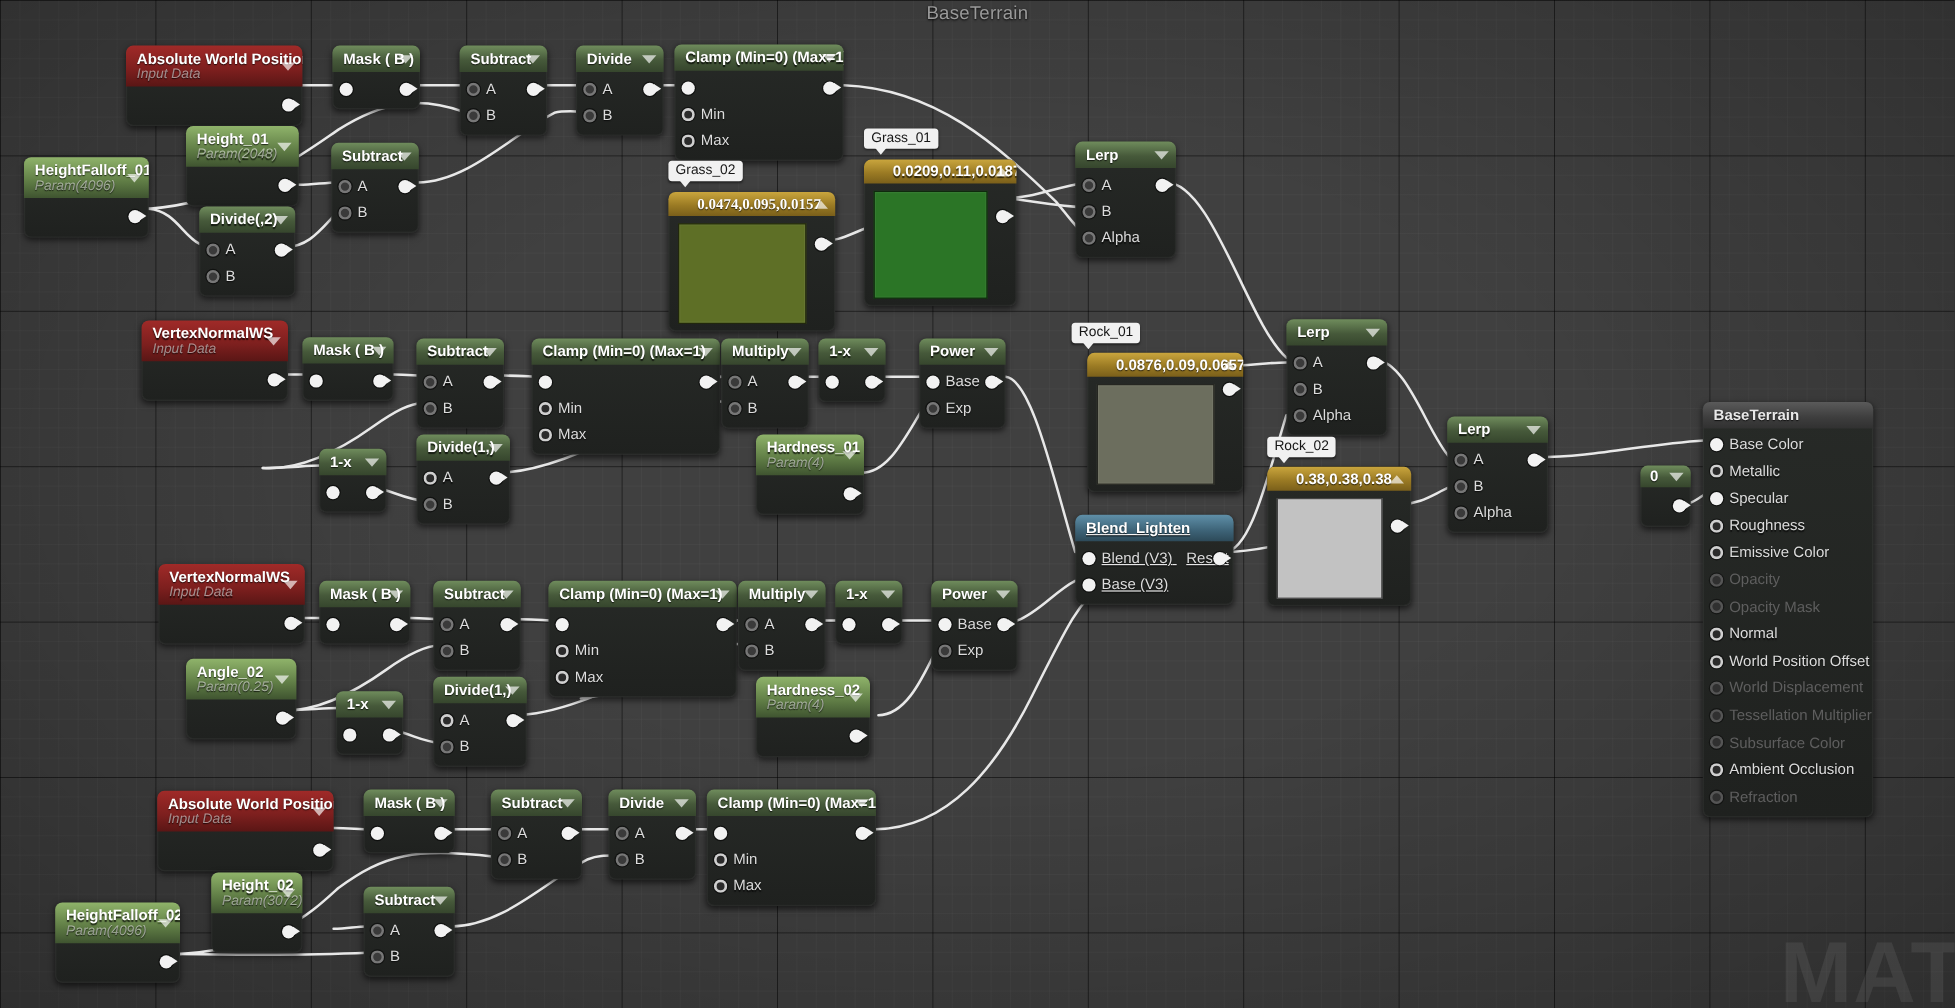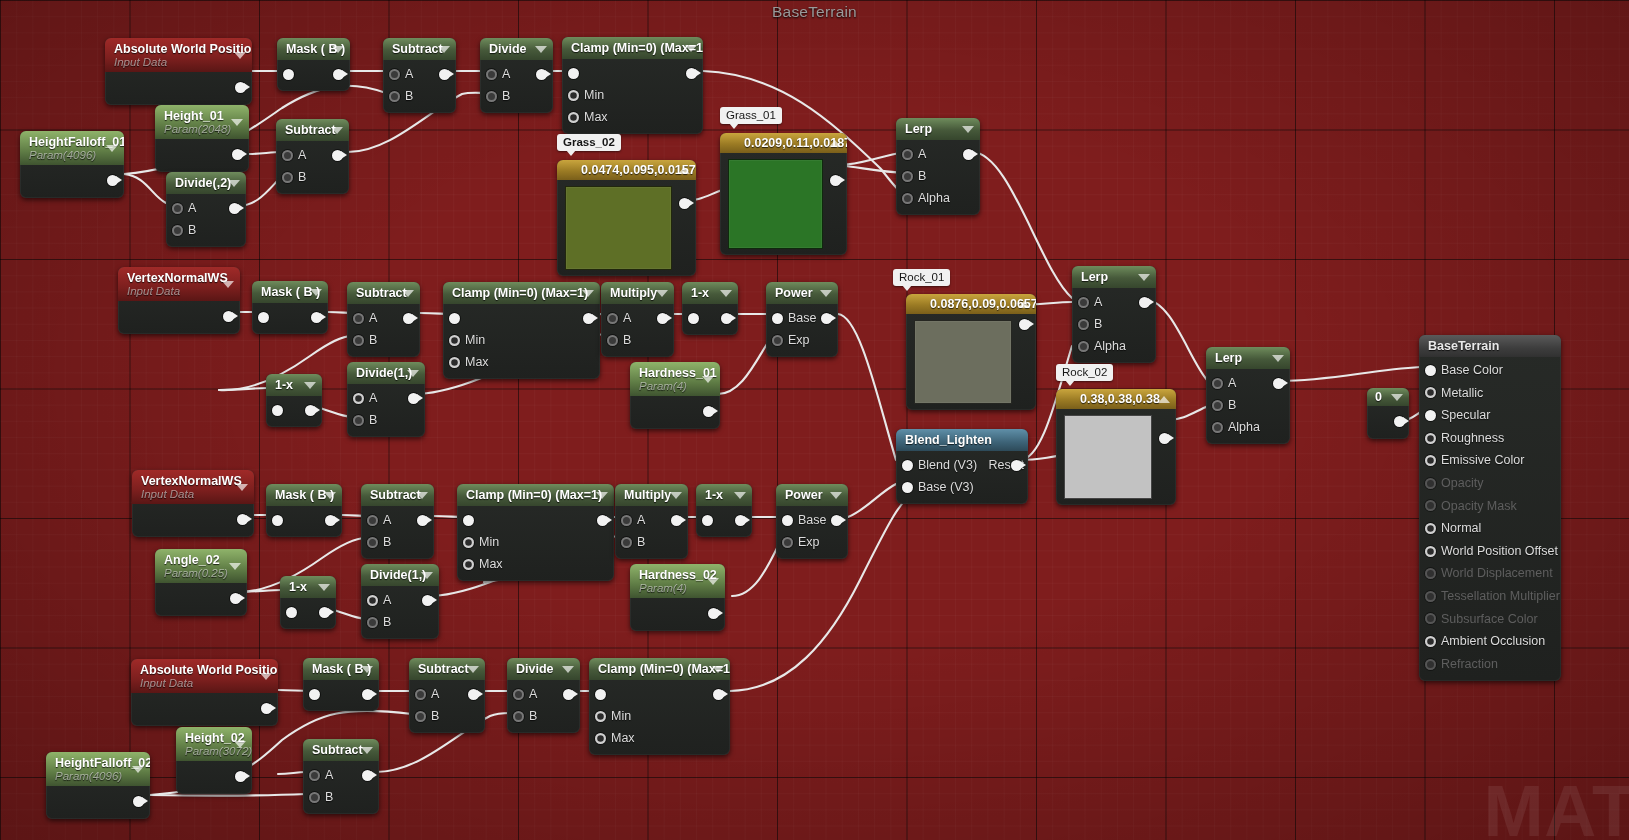--- a/index.html
+++ b/index.html
@@ -4,21 +4,21 @@
 <style>
   html,body{margin:0;padding:0;background:#2a2a2a;}
   body{
     font-family:"Liberation Sans", sans-serif;
     -webkit-font-smoothing:antialiased;
   }
   #stage{
     position:relative;
     width:1629px;height:840px;
     overflow:hidden;
-    background:#7f1d1d;
+    background:#404040;
   }
   
   #grid-minor,#grid-major{
     position:absolute;inset:0;pointer-events:none;
   }
   #grid-minor{
     background-image:
       linear-gradient(to right, rgba(255,255,255,.028) 1px, transparent 1px),
       linear-gradient(to bottom, rgba(255,255,255,.028) 1px, transparent 1px);
     background-size:16.2px 16.2px;
@@ -374,22 +374,22 @@
     <div class="n-head">
       <span>Divide(,2)</span>
       <span class="caret"></span>
     </div>
     <div class="n-body">
       <div class="row"><span class="pin in dim"></span><span class="pin out filled"></span><span>A</span></div>
       <div class="row"><span class="pin in dim"></span><span>B</span></div>
     </div>
   </div>
 
-  <div class="tag" style="left:557px;top:134px;font-weight:bold;">Grass_02</div>
-  <div class="node const hd-const" style="left:557px;top:160px;width:139px;">
+  <div class="tag" style="left:557px;top:134px;">Grass_02</div>
+  <div class="node const hd-const" style="left:557px;top:160px;width:139px;font-family:Liberation Serif, serif;">
     <div class="n-head">
       <span>0.0474,0.095,0.0157</span>
       <span class="caret up"></span>
     </div>
     <div class="n-body" style="padding:0;">
       <div class="swatch-wrap" style="height:82px;">
         <span class="swatch" id="sw-grass02" style="background: rgb(94, 111, 38);"></span>
         <span class="pin out filled" style="top:18px;margin-top:0;"></span>
       </div>
     </div>
@@ -670,21 +670,21 @@
       <span class="caret up"></span>
     </div>
     <div class="n-body" style="padding:0;">
       <div class="swatch-wrap" style="height:82px;">
         <span class="swatch" id="sw-rock02" style="background: rgb(194, 194, 194);"></span>
         <span class="pin out filled" style="top:24px;margin-top:0;"></span>
       </div>
     </div>
   </div>
 
-  <div class="node hd-blend" style="left:896px;top:429px;width:132px;">
+  <div class="node hd-blend" style="left:896px;top:429px;width:132px;text-decoration:underline;">
     <div class="n-head">
       <span>Blend_Lighten</span>
     </div>
     <div class="n-body">
       <div class="row" style="padding-right:4px;">
         <span class="pin in filled"></span>
         <span class="pin out filled"></span>
         <span>Blend (V3)</span>
         <span style="margin-left:8px;">Result</span>
       </div>

